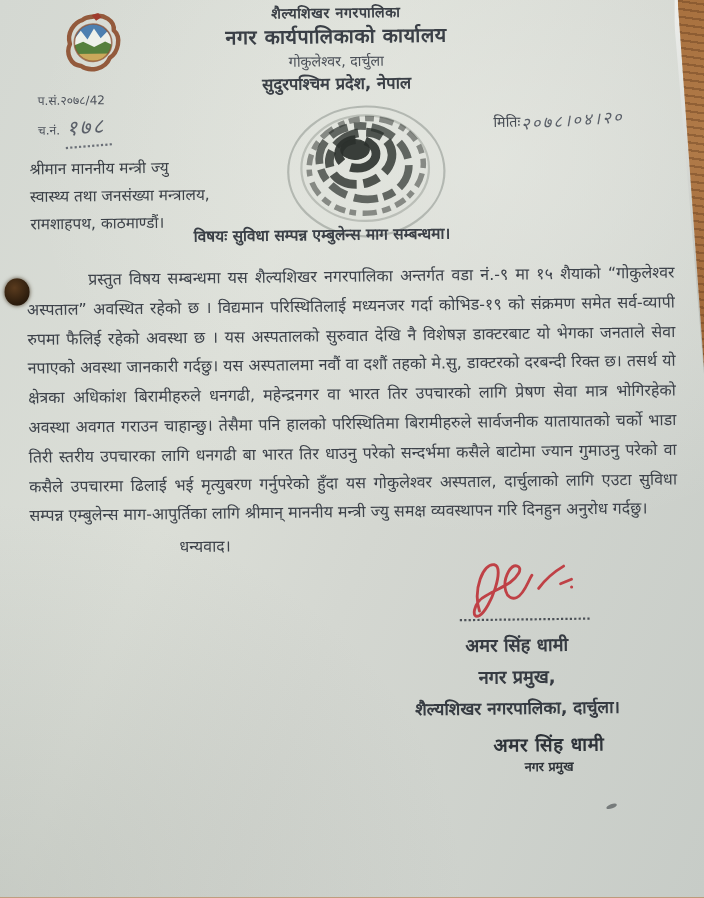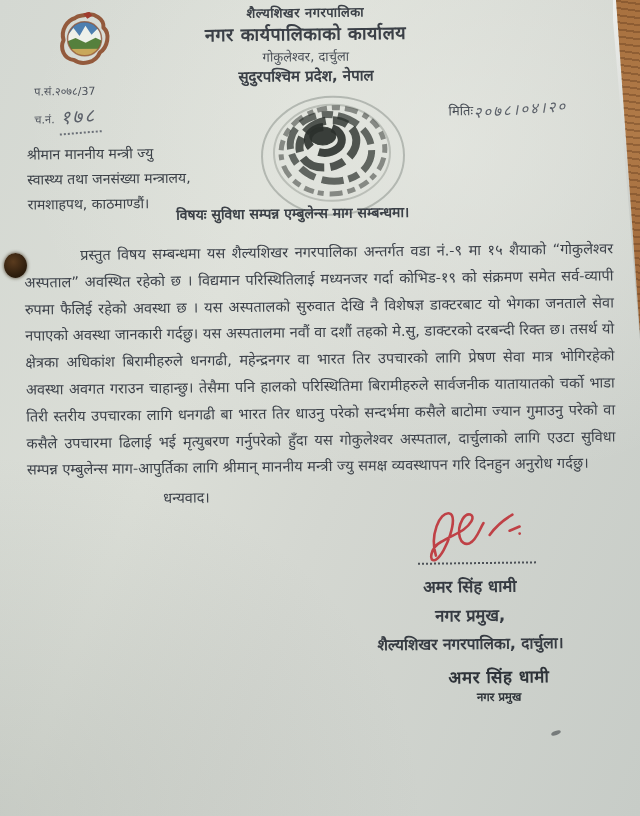--- a/index.html
+++ b/index.html
@@ -98,21 +98,21 @@
     </svg>
 
     <div class="abs letterhead">
       <div class="lh1">शैल्यशिखर नगरपालिका</div>
       <div class="lh2">नगर कार्यपालिकाको कार्यालय</div>
       <div class="lh3">गोकुलेश्वर, दार्चुला</div>
       <div class="lh4">सुदुरपश्चिम प्रदेश, नेपाल</div>
     </div>
 
     <div class="abs refs">
-      <div>प.सं.२०७८/37</div>
+      <div>प.सं.२०७८/42</div>
       <div>
         <span>च.नं.</span>
         <span class="hand chalani-no">१७८</span>
       </div>
     </div>
 
     <div class="abs dateline">
       <span>मितिः</span><span class="hand date-val">२०७८।०४।२०</span>
     </div>
 

